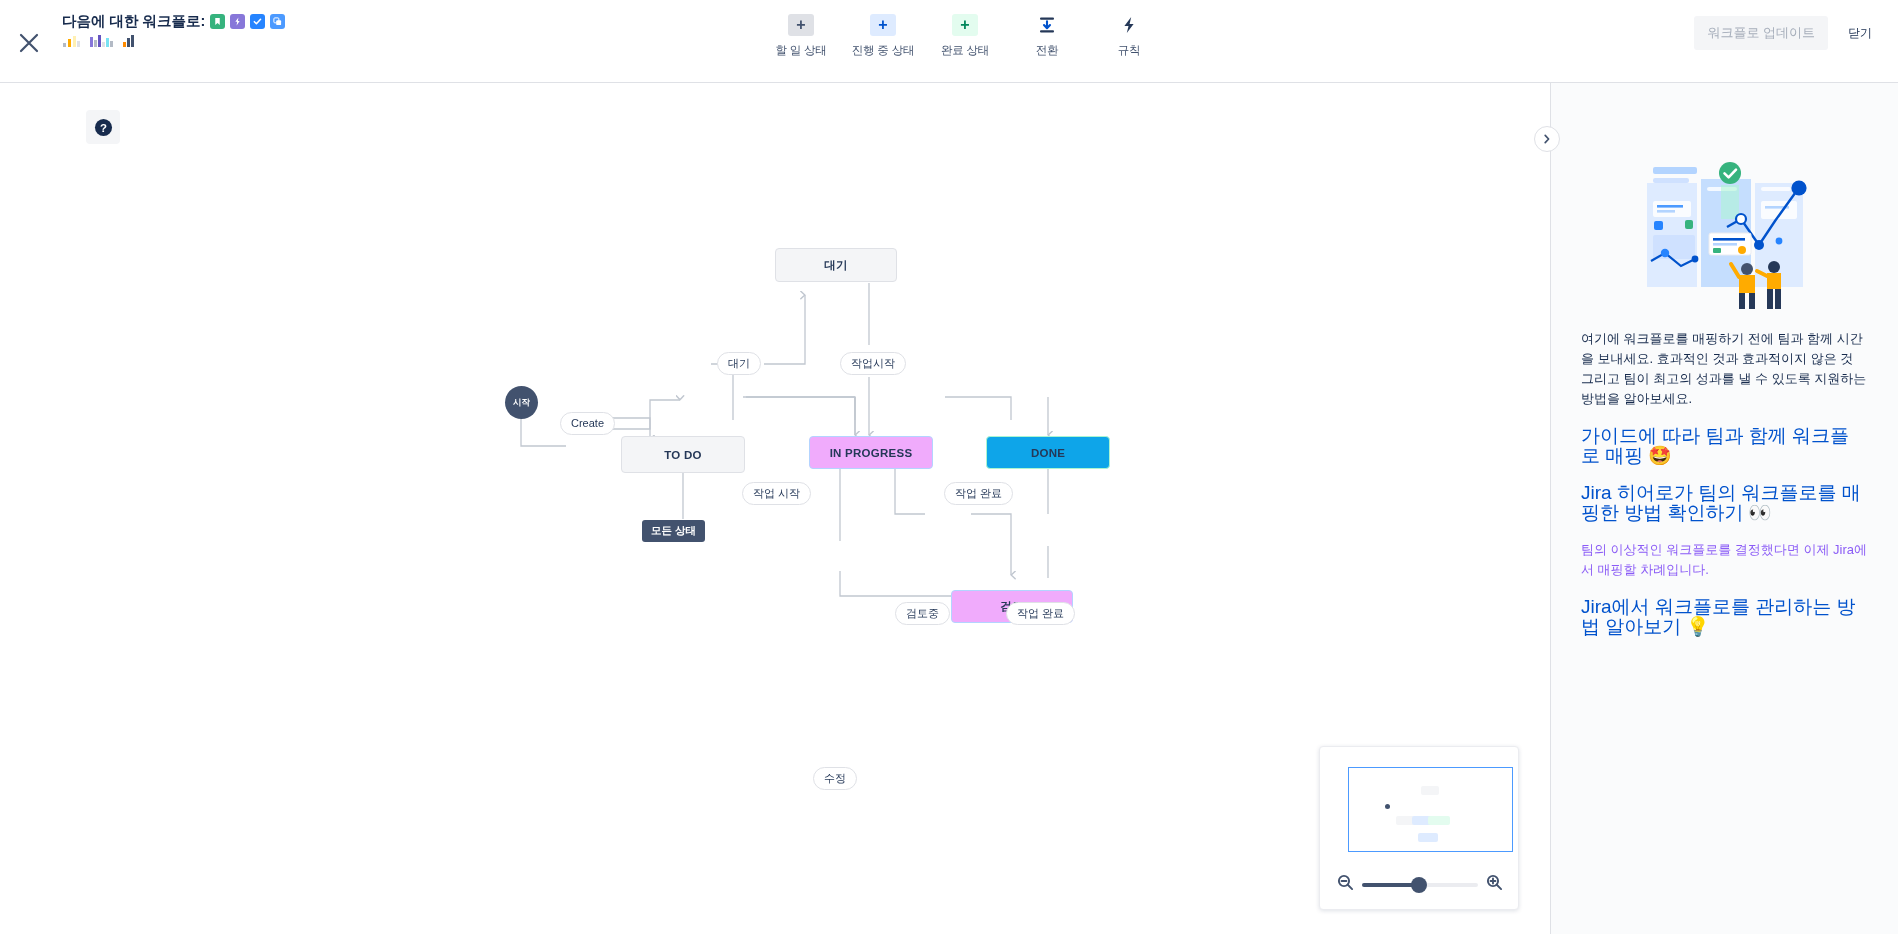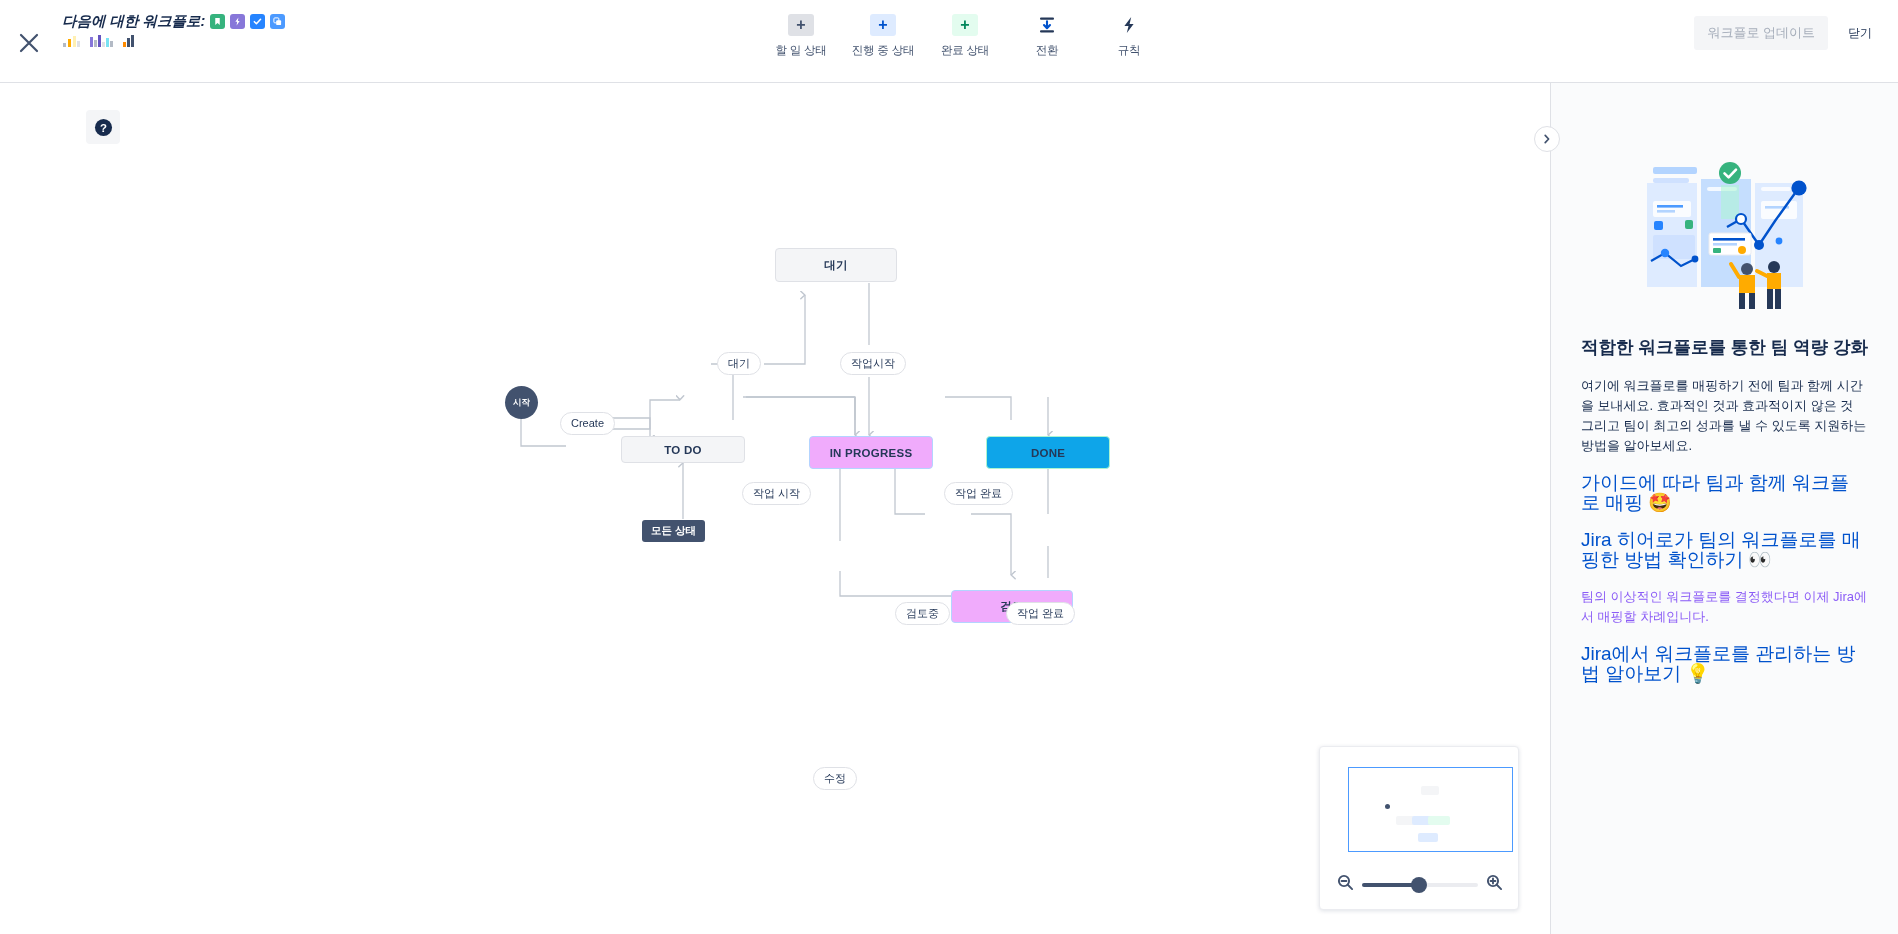--- a/index.html
+++ b/index.html
@@ -21,21 +21,21 @@
   }
   .close-x {
     position:absolute; left:12px; top:26px; width:34px; height:34px;
     display:flex; align-items:center; justify-content:center;
     cursor:pointer;
   }
   .close-x svg { display:block; }
 
   .title-block { position:absolute; left:62px; top:12px; width:640px; }
   .title-line1 { font-size:14.5px; font-weight:700; color:#172b4d; display:flex; align-items:center; gap:5px; line-height:18px;}
-  .title-text { white-space:nowrap;font-style:italic; }
+  .title-text { white-space:nowrap; }
   .proj-badge { width:15px; height:15px; border-radius:3px; display:inline-flex; align-items:center; justify-content:center; color:#fff; font-size:10px; line-height:1;}
   .pb-green { background:#36b37e; }
   .pb-purple { background:#8777d9; }
   .pb-blue  { background:#2684ff; }
   .pb-blue2 { background:#4c9aff; }
   .title-line2 { margin-top:3px; display:flex; align-items:center; gap:7px; height:16px;}
   .mini-chart { display:block; }
 
   
   .toolbar {
@@ -305,21 +305,21 @@
     </div>
 
     <div class="node n-grey" style="left:775px; top:165px; width:122px; height:34px;">
       <span>대기</span>
     </div>
 
     <div class="node-start" style="left:505px; top:303px;">
       <span>시작</span>
     </div>
 
-    <div class="node n-grey" style="left:621px; top:353px; width:124px; height:27px;">
+    <div class="node n-grey" style="left:621px; top:353px; width:124px; height:37px;">
       <span>TO DO</span>
     </div>
 
     <div class="node n-blue" style="left:809px; top:353px; width:124px; height:33px;">
       <span>IN PROGRESS</span>
     </div>
 
     <div class="node n-green" style="left:986px; top:353px; width:124px; height:33px;">
       <span>DONE</span>
     </div>
@@ -444,21 +444,20 @@
           <path d="M104 116 L96 103" stroke="#ffab00" stroke-width="4" stroke-linecap="round"></path>
         </g>
         <g>
           <circle cx="139" cy="106" r="6" fill="#253858"></circle>
           <path d="M132 112 h14 v16 h-14z" fill="#ffab00"></path>
           <path d="M132 128 h6 v20 h-6z M140 128 h6 v20 h-6z" fill="#253858"></path>
           <path d="M132 115 L122 110" stroke="#ffab00" stroke-width="4" stroke-linecap="round"></path>
         </g>
       </svg>
     </div>
-    <div class="rp-title">적합한 워크플로를 통한 팀 역량 강화</div>
     <div class="rp-body">여기에 워크플로를 매핑하기 전에 팀과 함께 시간을 보내세요. 효과적인 것과 효과적이지 않은 것 그리고 팀이 최고의 성과를 낼 수 있도록 지원하는 방법을 알아보세요.</div>
     <a class="rp-link">가이드에 따라 팀과 함께 워크플로 매핑 🤩</a>
     <a class="rp-link">Jira 히어로가 팀의 워크플로를 매핑한 방법 확인하기 👀</a>
     <div class="rp-para">팀의 이상적인 워크플로를 결정했다면 이제 Jira에서 매핑할 차례입니다.</div>
     <a class="rp-link">Jira에서 워크플로를 관리하는 방법 알아보기 💡</a>
   </div>
 
 </div>
 
 </body></html>

